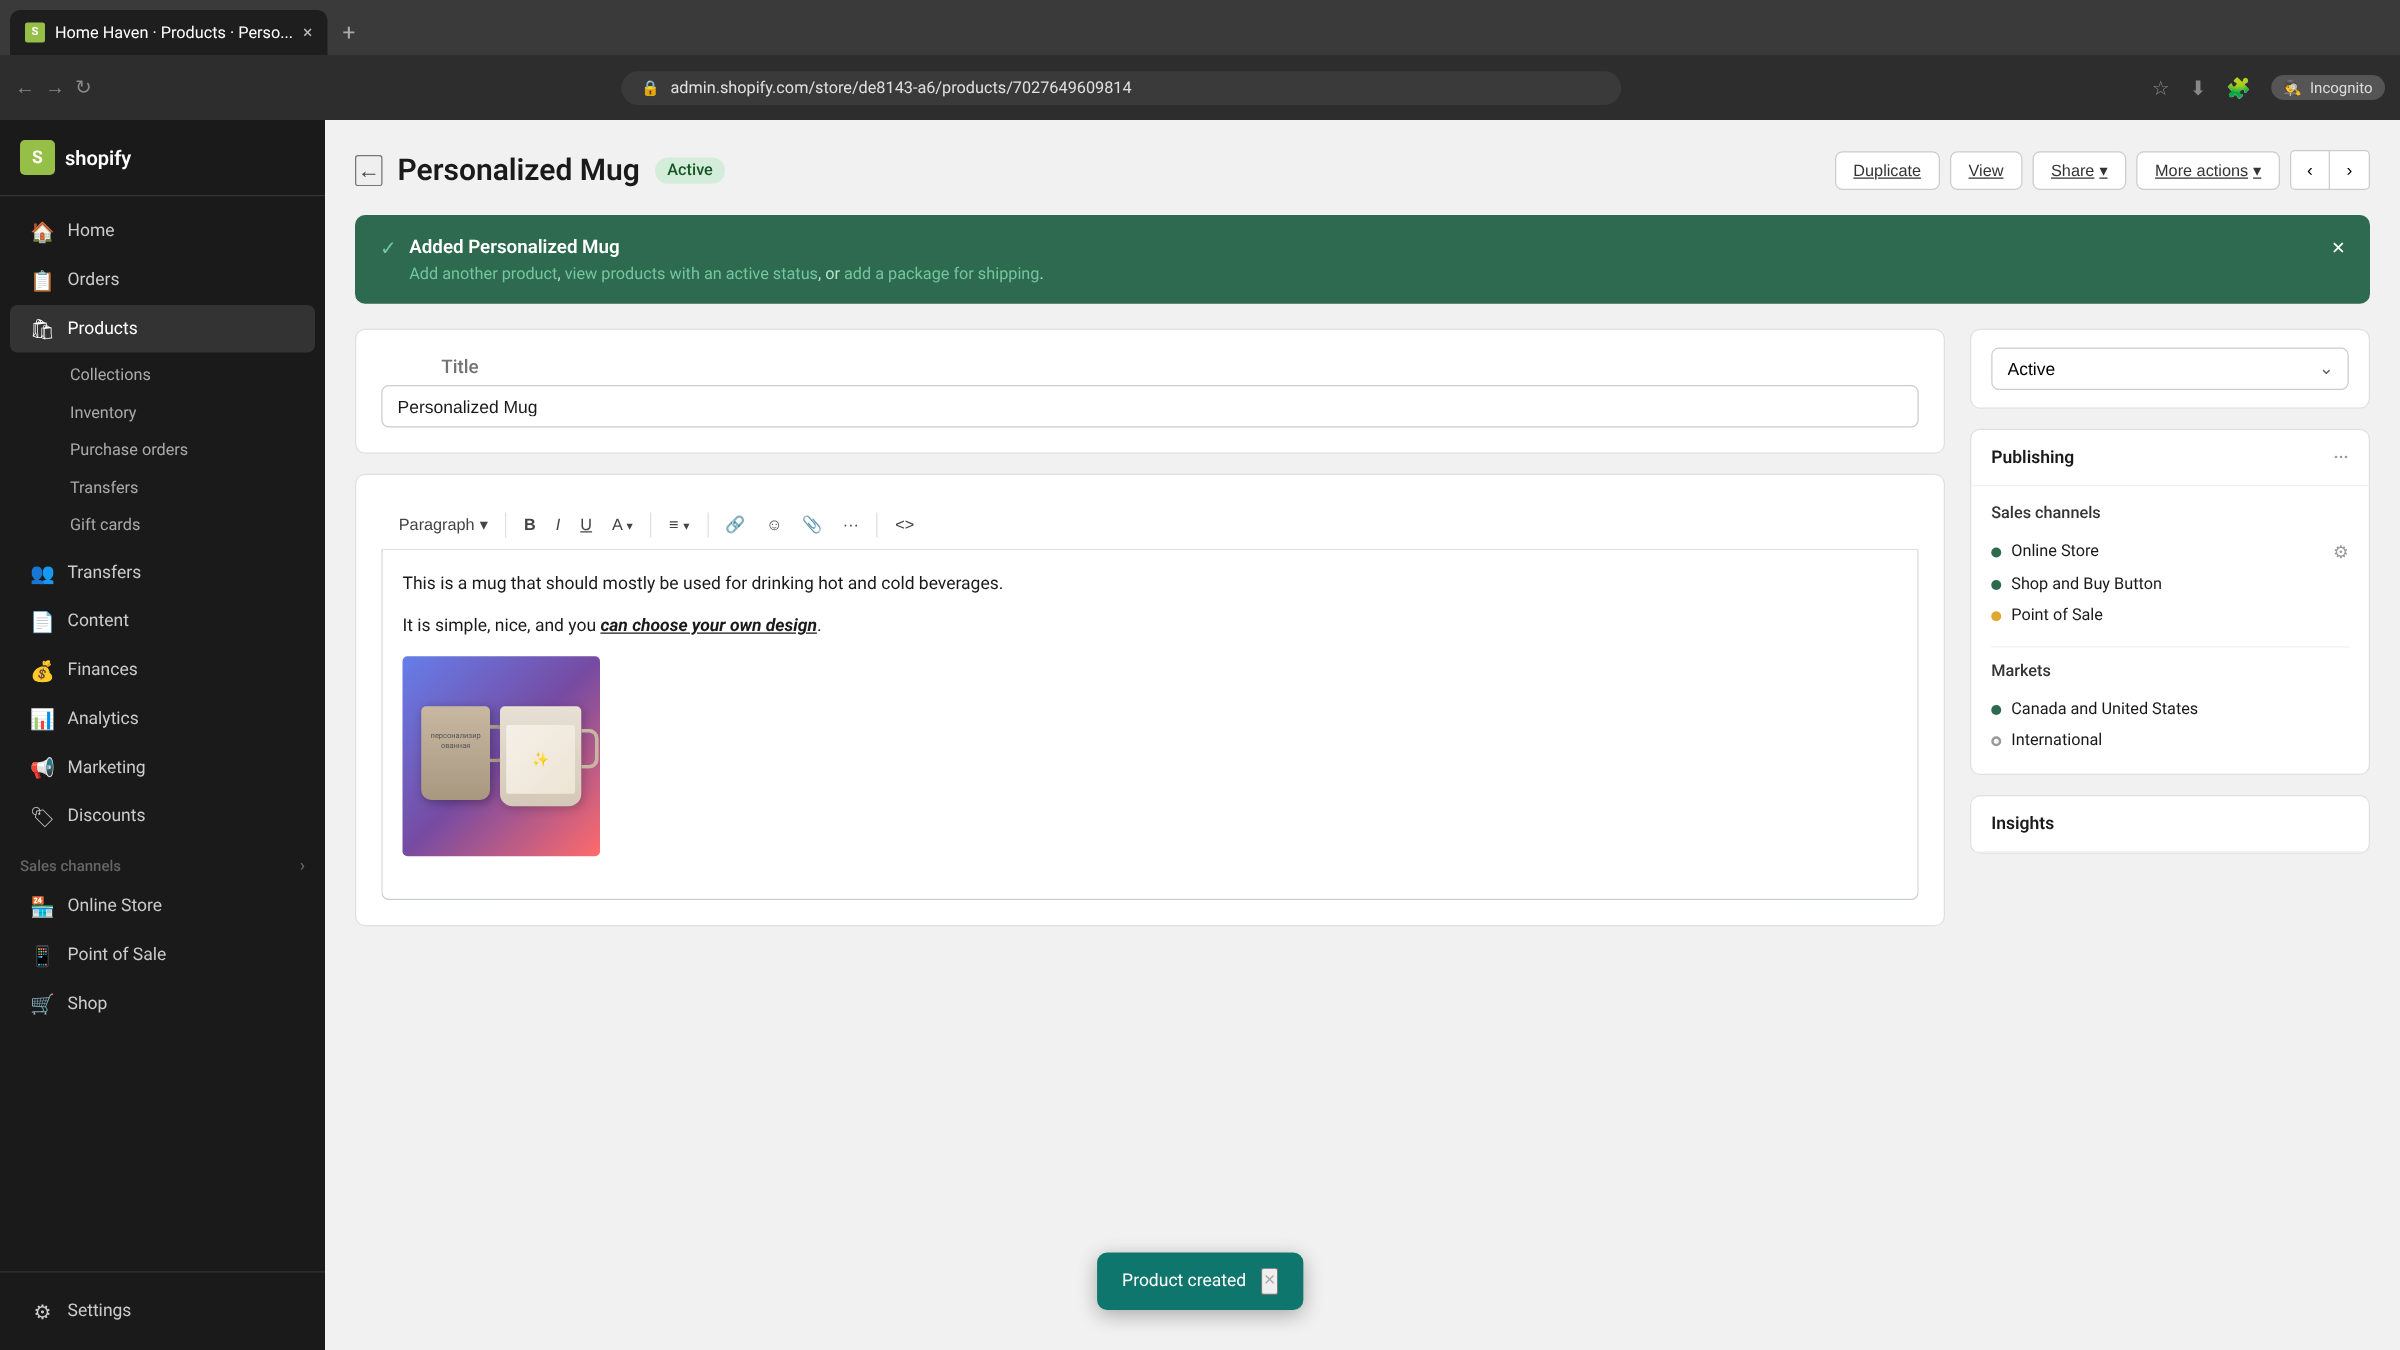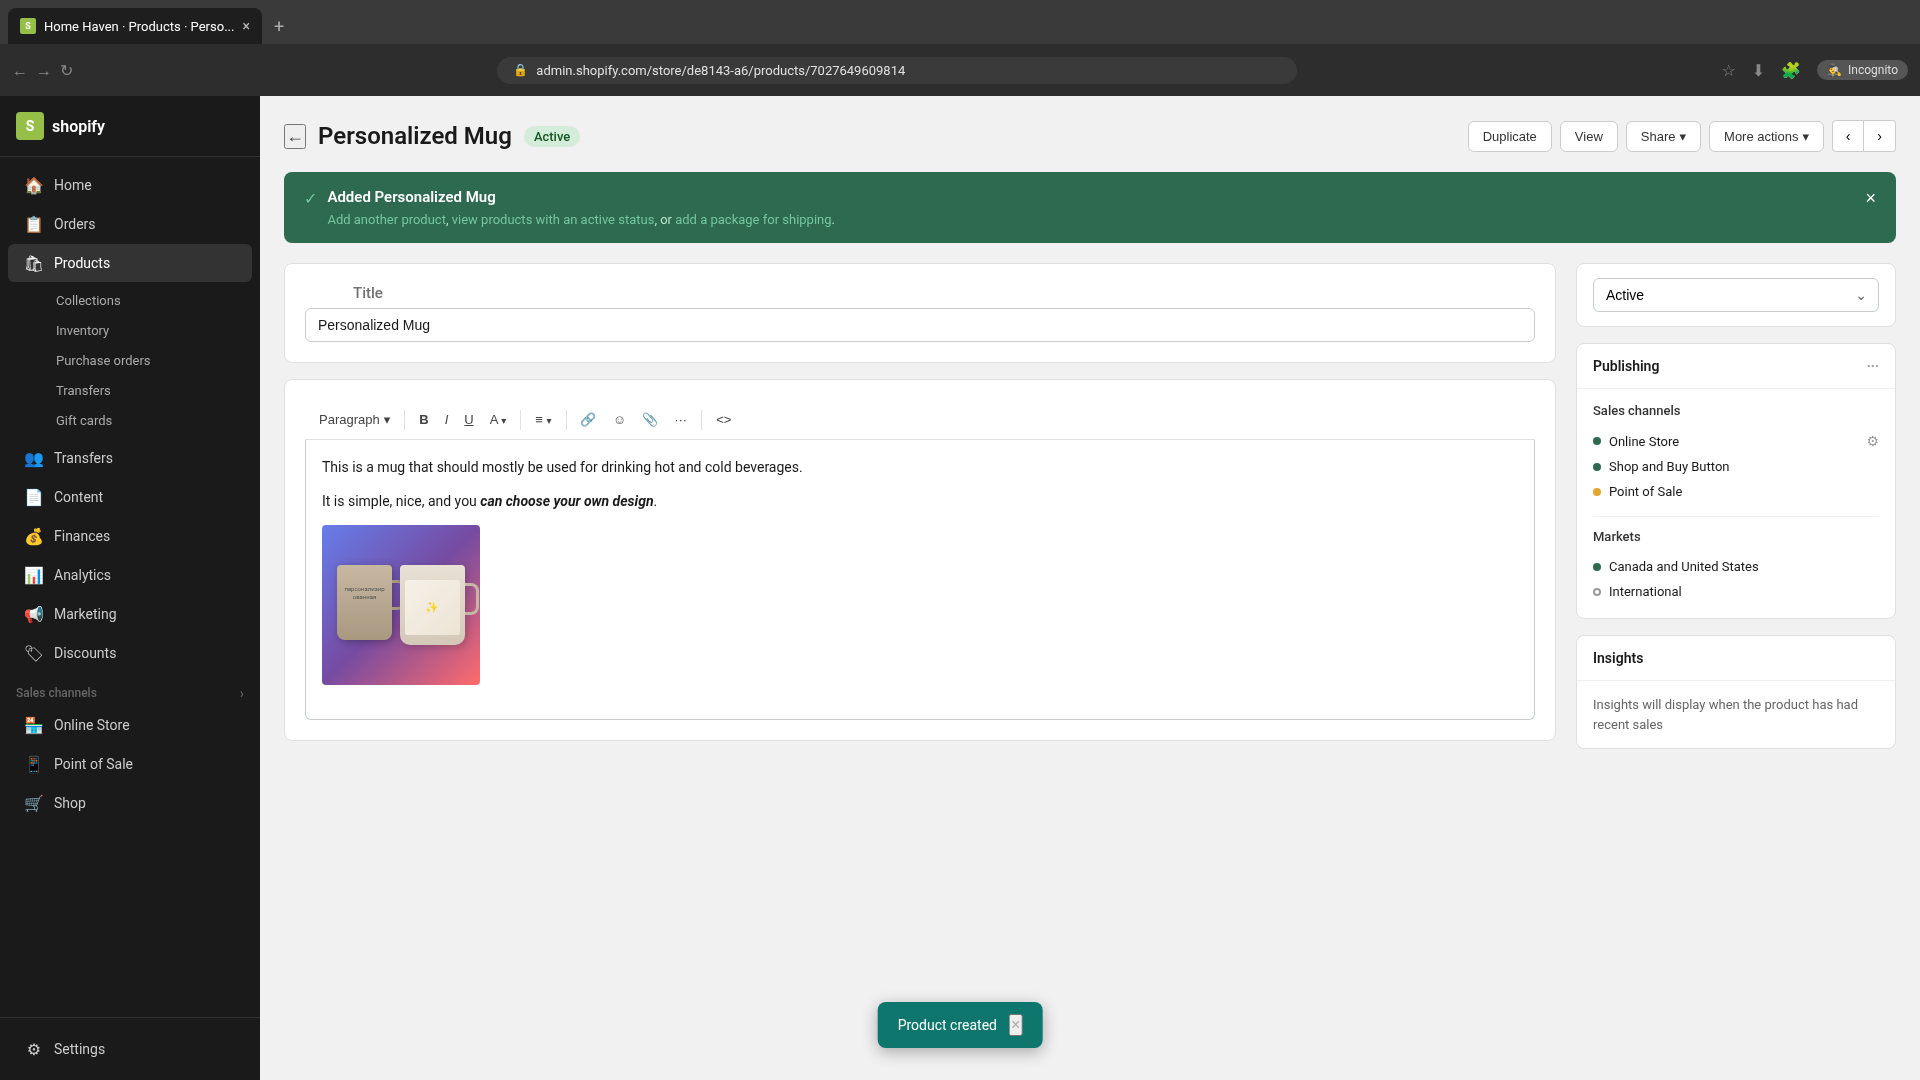--- a/index.html
+++ b/index.html
@@ -44,21 +44,21 @@
     
     .main-content { flex: 1; overflow-y: auto; padding: 24px; margin-top: 0; }
     
     
     .page-header { display: flex; align-items: center; justify-content: space-between; margin-bottom: 20px; }
     .page-header-left { display: flex; align-items: center; gap: 12px; }
     .back-btn { color: #444; cursor: pointer; font-size: 18px; }
     .page-title { font-size: 24px; font-weight: 600; color: #1a1a1a; }
     .status-badge-active { background: #d4edda; color: #155724; border-radius: 12px; padding: 3px 10px; font-size: 13px; font-weight: 500; }
     .page-actions { display: flex; align-items: center; gap: 8px; }
-    .btn-outline { border: 1px solid #ccc; background: white; border-radius: 6px; padding: 7px 14px; cursor: pointer; font-size: 13px; color: #333; }
+    .btn-outline { border: 1px solid #ccc; background: white; border-radius: 6px; padding: 7px 14px; cursor: pointer; font-size: 13px; color: #333; text-decoration: underline; }
     .btn-with-arrow { display: flex; align-items: center; gap: 4px; }
     .nav-arrows-page { display: flex; gap: 0; }
     .nav-arrow-page { border: 1px solid #ccc; background: white; width: 32px; height: 32px; display: flex; align-items: center; justify-content: center; cursor: pointer; font-size: 14px; }
     .nav-arrow-page:first-child { border-radius: 4px 0 0 4px; }
     .nav-arrow-page:last-child { border-radius: 0 4px 4px 0; border-left: none; }
 
     
     .success-banner { background: #2d6a4f; color: white; border-radius: 8px; padding: 16px 20px; margin-bottom: 20px; display: flex; align-items: flex-start; justify-content: space-between; }
     .success-banner-left { display: flex; align-items: flex-start; gap: 10px; }
     .success-icon { font-size: 16px; color: #74c69d; margin-top: 1px; }
@@ -103,21 +103,21 @@
     .channel-action-icon { color: #999; font-size: 14px; cursor: pointer; }
     .section-divider { height: 1px; background: #f0f0f0; margin: 12px 0; }
 
     
     .toast { position: fixed; bottom: 32px; left: 50%; transform: translateX(-50%); background: #0f766e; color: white; border-radius: 8px; padding: 12px 20px; display: flex; align-items: center; gap: 12px; font-size: 14px; z-index: 100; box-shadow: 0 4px 16px rgba(0,0,0,0.3); }
     .toast-close { color: #aaa; cursor: pointer; font-size: 16px; }
 
     
     .insights-text { font-size: 13px; color: #666; line-height: 1.5; }
 
-    .bold-text { font-weight: 700; font-style: italic; }
+    .bold-text { font-weight: 700; font-style: italic; text-decoration: underline; }
   </style>
 </head>
 <body>
 
 <div class="browser-chrome">
   <div class="browser-tab-bar">
     <div class="browser-tab">
       <div class="favicon">S</div>
       <span class="tab-title">Home Haven · Products · Perso...</span>
       <span class="close-tab">×</span>
@@ -413,23 +413,20 @@
                 <span>International</span>
               </div>
             </div>
           </div>
         </div>
 
         <div class="sidebar-card">
           <div class="sidebar-card-header">
             <span>Insights</span>
           </div>
-          <div class="sidebar-card-body">
-            <p class="insights-text">Insights will display when the product has had recent sales</p>
-          </div>
         </div>
       </div>
     </div>
   </div>
 </div>
 
 <div class="toast">
   <span>Product created</span>
   <button class="toast-close">×</button>
 </div>

